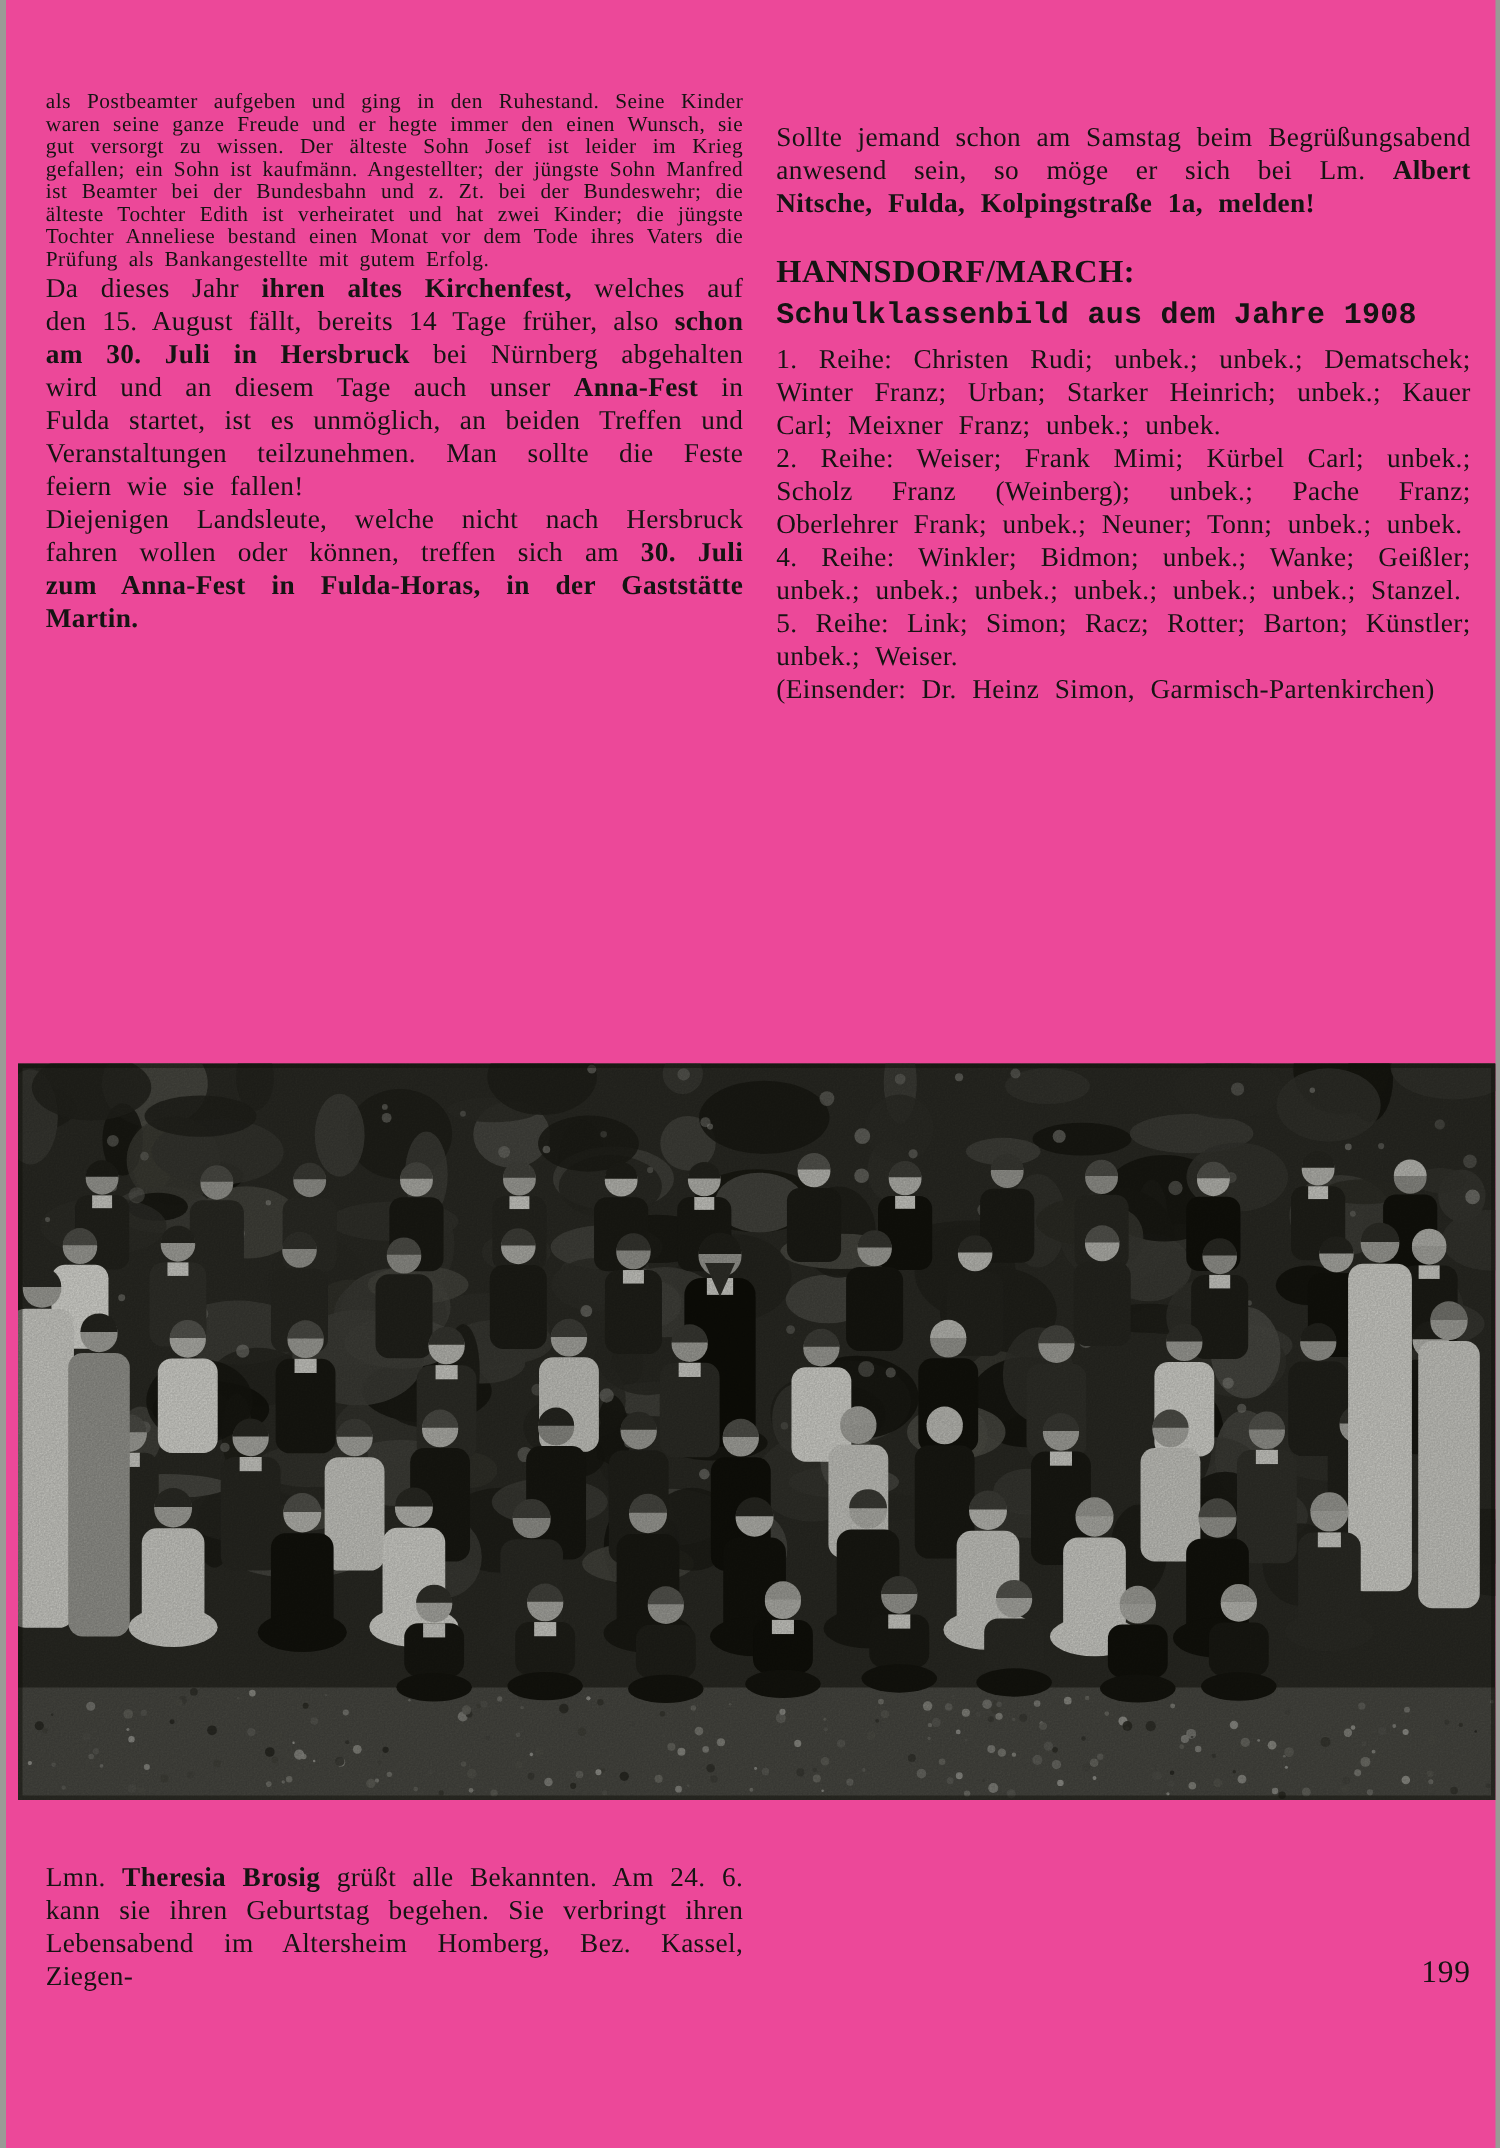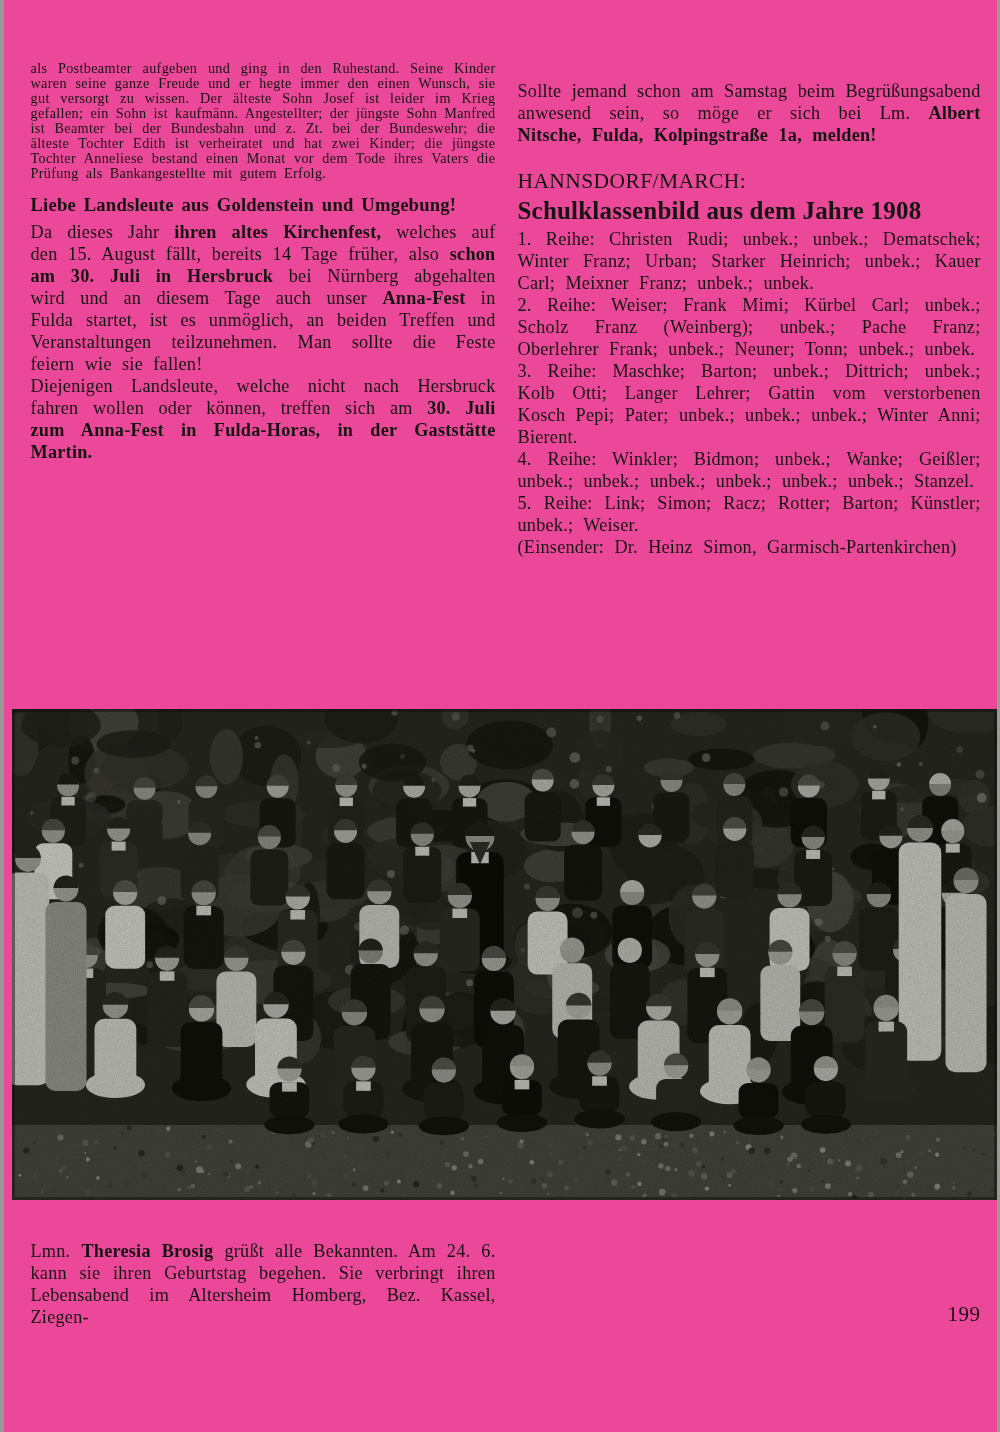--- a/index.html
+++ b/index.html
@@ -29,26 +29,26 @@
   }
   .justify-last{text-align-last:justify;}
   .obituary-end{margin-top:3px;}
   .left-heading{
     font-size:18.6px;line-height:22px;font-weight:bold;
     margin:13px 0 5px 0;text-align:left;
     letter-spacing:.2px;word-spacing:3px;
   }
   .rc-intro{margin-top:19px;}
   .section-head{
-    font-size:21.5px;line-height:26px;font-weight:normal;
+    font-size:21.5px;line-height:26px;font-weight:bold;
     margin:22px 0 5px 0;letter-spacing:.4px;
   }
   .section-sub{
-    font-size:25px;line-height:24px;font-weight:bold;
-    margin:0 0 5px 0;letter-spacing:.2px;
+    font-size:20px;line-height:24px;font-weight:bold;
+    margin:0 0 5px 0;letter-spacing:.2px;font-family:Liberation Mono, monospace;
   }
   .photo-figure{
     position:absolute;left:8px;top:709px;width:985px;height:491px;
     margin:0;padding:0;line-height:0;
   }
   .photo-figure svg{display:block;width:985px;height:491px;background:#2e2e2a;}
   .bottom-left{left:27px;top:1240px;width:465px;}
   .bottom-right{left:514px;top:1240px;width:463px;}
   .page-num{
     position:absolute;left:514px;top:1302px;width:463px;
@@ -56,32 +56,30 @@
     letter-spacing:.5px;
   }
 </style>
 </head>
 <body>
 
 <div class="page">
 
   <div class="col col-left-top">
     <p class="small-text">als Postbeamter aufgeben und ging in den Ruhestand. Seine Kinder waren seine ganze Freude und er hegte immer den einen Wunsch, sie gut versorgt zu wissen. Der älteste Sohn Josef ist leider im Krieg gefallen; ein Sohn ist kaufmänn. Angestellter; der jüngste Sohn Manfred ist Beamter bei der Bundesbahn und z. Zt. bei der Bundeswehr; die älteste Tochter Edith ist verheiratet und hat zwei Kinder; die jüngste Tochter Anneliese bestand einen Monat vor dem Tode ihres Vaters die Prüfung als Bankangestellte mit gutem Erfolg.</p>
-    <h2 class="left-heading">Liebe Landsleute aus Goldenstein und Umgebung!</h2>
     <p class="body-text">Da dieses Jahr <b>ihren altes Kirchenfest,</b> welches auf den 15. August fällt, bereits 14 Tage früher, also <b>schon am 30. Juli in Hersbruck</b> bei Nürnberg abgehalten wird und an diesem Tage auch unser <b>Anna-Fest</b> in Fulda startet, ist es unmöglich, an beiden Treffen und Veranstaltungen teilzunehmen. Man sollte die Feste feiern wie sie fallen!</p>
     <p class="body-text justify-last">Diejenigen Landsleute, welche nicht nach Hersbruck fahren wollen oder können, treffen sich am <b>30. Juli zum Anna-Fest in Fulda-Horas, in der Gaststätte Martin.</b></p>
   </div>
 
   <div class="col col-right-top">
     <p class="body-text rc-intro">Sollte jemand schon am Samstag beim Begrüßungsabend anwesend sein, so möge er sich bei Lm. <b>Albert Nitsche, Fulda, Kolpingstraße 1a, melden!</b></p>
     <h2 class="section-head">HANNSDORF/MARCH:</h2>
     <h3 class="section-sub">Schulklassenbild aus dem Jahre 1908</h3>
     <p class="body-text">1. Reihe: Christen Rudi; unbek.; unbek.; Dematschek; Winter Franz; Urban; Starker Heinrich; unbek.; Kauer Carl; Meixner Franz; unbek.; unbek.</p>
     <p class="body-text">2. Reihe: Weiser; Frank Mimi; Kürbel Carl; unbek.; Scholz Franz (Weinberg); unbek.; Pache Franz; Oberlehrer Frank; unbek.; Neuner; Tonn; unbek.; unbek.</p>
-    <p class="body-text">3. Reihe: Maschke; Barton; unbek.; Dittrich; unbek.; Kolb Otti; Langer Lehrer; Gattin vom verstorbenen Kosch Pepi; Pater; unbek.; unbek.; unbek.; Winter Anni; Bierent.</p>
     <p class="body-text">4. Reihe: Winkler; Bidmon; unbek.; Wanke; Geißler; unbek.; unbek.; unbek.; unbek.; unbek.; unbek.; Stanzel.</p>
     <p class="body-text">5. Reihe: Link; Simon; Racz; Rotter; Barton; Künstler; unbek.; Weiser.</p>
     <p class="body-text">(Einsender: Dr. Heinz Simon, Garmisch-Partenkirchen)</p>
   </div>
 
   <figure class="photo-figure">
     <svg id="photo" viewBox="0 0 985 491" preserveAspectRatio="none" role="img">
       <defs>
         <filter id="grain" x="0" y="0" width="100%" height="100%">
           <feTurbulence type="fractalNoise" baseFrequency="0.9" numOctaves="2" stitchTiles="stitch"></feTurbulence>

